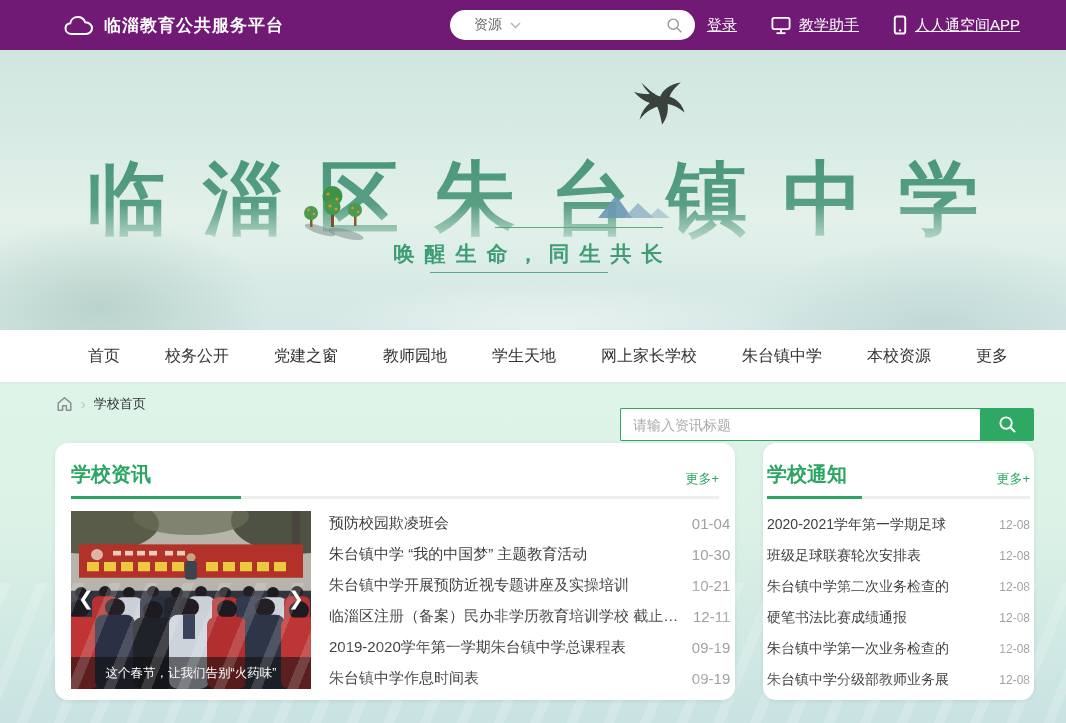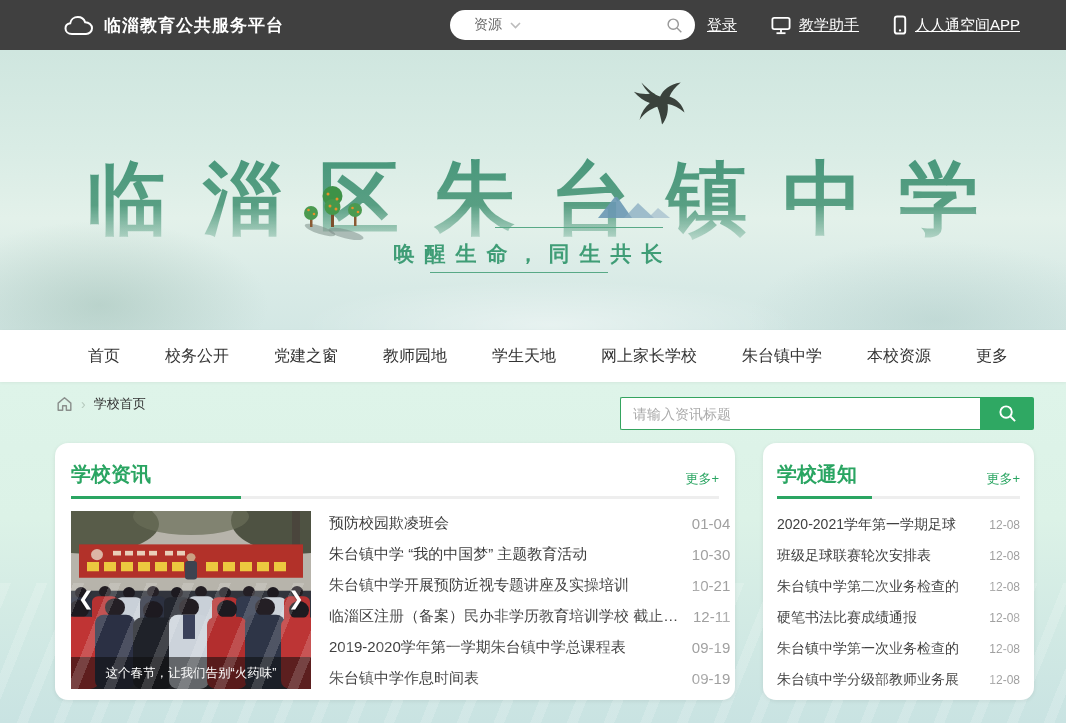--- a/index.html
+++ b/index.html
@@ -5,21 +5,21 @@
   * { margin:0; padding:0; box-sizing:border-box; }
   html,body { width:1066px; height:723px; }
   body {
     position:relative; overflow:hidden; background:#fff;
     font-family:"Liberation Sans", sans-serif;
   }
 
   
   .topbar {
     position:absolute; top:0; left:0; width:1066px; height:50px;
-    background:#404040; display:flex; align-items:center; color:#fff;
+    background:#701a75; display:flex; align-items:center; color:#fff;
   }
   .brand { position:absolute; left:64px; top:0; height:50px; display:flex; align-items:center; gap:10px; cursor:pointer; }
   .brand-name { font-size:17px; font-weight:bold; letter-spacing:1px; }
   .scope-search {
     position:absolute; left:450px; top:10px; width:245px; height:30px;
     background:#fff; border-radius:15px; display:flex; align-items:center;
     padding:0 12px 0 16px; cursor:pointer;
   }
   .scope-label { font-size:14px; color:#666;margin-left:8px; }
   .scope-caret { margin-left:8px; display:flex; }
@@ -71,36 +71,36 @@
   .content::after{
     content:""; position:absolute; left:0; bottom:0; width:100%; height:140px;
     background:repeating-linear-gradient(112deg, rgba(255,255,255,0.16) 0 10px, rgba(255,255,255,0) 10px 34px);
     pointer-events:none;
   }
 
   
   .crumb-row { position:absolute; top:13px; left:56px; display:flex; align-items:center; gap:8px; }
   .crumb-current { font-size:13px; color:#333;text-align:right; }
   .crumb-sep { color:#b5c9bd; font-size:14px; }
-  .site-search { position:absolute; top:15px; left:620px; width:414px; height:33px; display:flex; }
+  .site-search { position:absolute; top:26px; left:620px; width:414px; height:33px; display:flex; }
   .site-search input {
     flex:1; height:33px; border:1px solid #34a45f; border-right:none; outline:none;
     padding:0 12px; font-size:14px; color:#333; background:#fff; border-radius:2px 0 0 2px;
     font-family:"Liberation Sans", sans-serif;
   }
   .site-search input::placeholder { color:#aaa; }
   .search-btn {
     width:54px; height:33px; background:#2fa863; border:none; cursor:pointer;
     display:flex; align-items:center; justify-content:center; border-radius:0 2px 2px 0;
   }
 
   
   .card { position:absolute; top:61px; background:#fff; box-shadow:0 1px 4px rgba(0,0,0,0.08);border-radius:13px; }
   .card-news   { left:55px;  width:680px; height:257px; padding:0 16px; }
-  .card-notice { left:763px; width:271px; height:257px; padding:0 14px; }
+  .card-notice { left:763px; width:271px; height:257px; padding:0 4px; }
   .card-head { display:flex; align-items:flex-end; justify-content:space-between; padding-top:13px; height:45px; }
   .card-title { font-size:20px; color:#2aa562; font-weight:bold; }
   .card-more { font-size:13px; color:#2aa562; cursor:pointer; }
   .card-rule { position:relative; height:3px; background:#eee; margin-top:8px; }
   .card-rule i { position:absolute; left:0; top:0; height:3px; background:#2aa562; display:block; }
   .rule-news i { width:170px; }
   .rule-notice i { width:95px; }
 
   .news-body { display:flex; margin-top:12px; }
   .carousel { position:relative; width:240px; height:178px; flex:none; overflow:hidden; cursor:pointer; }

